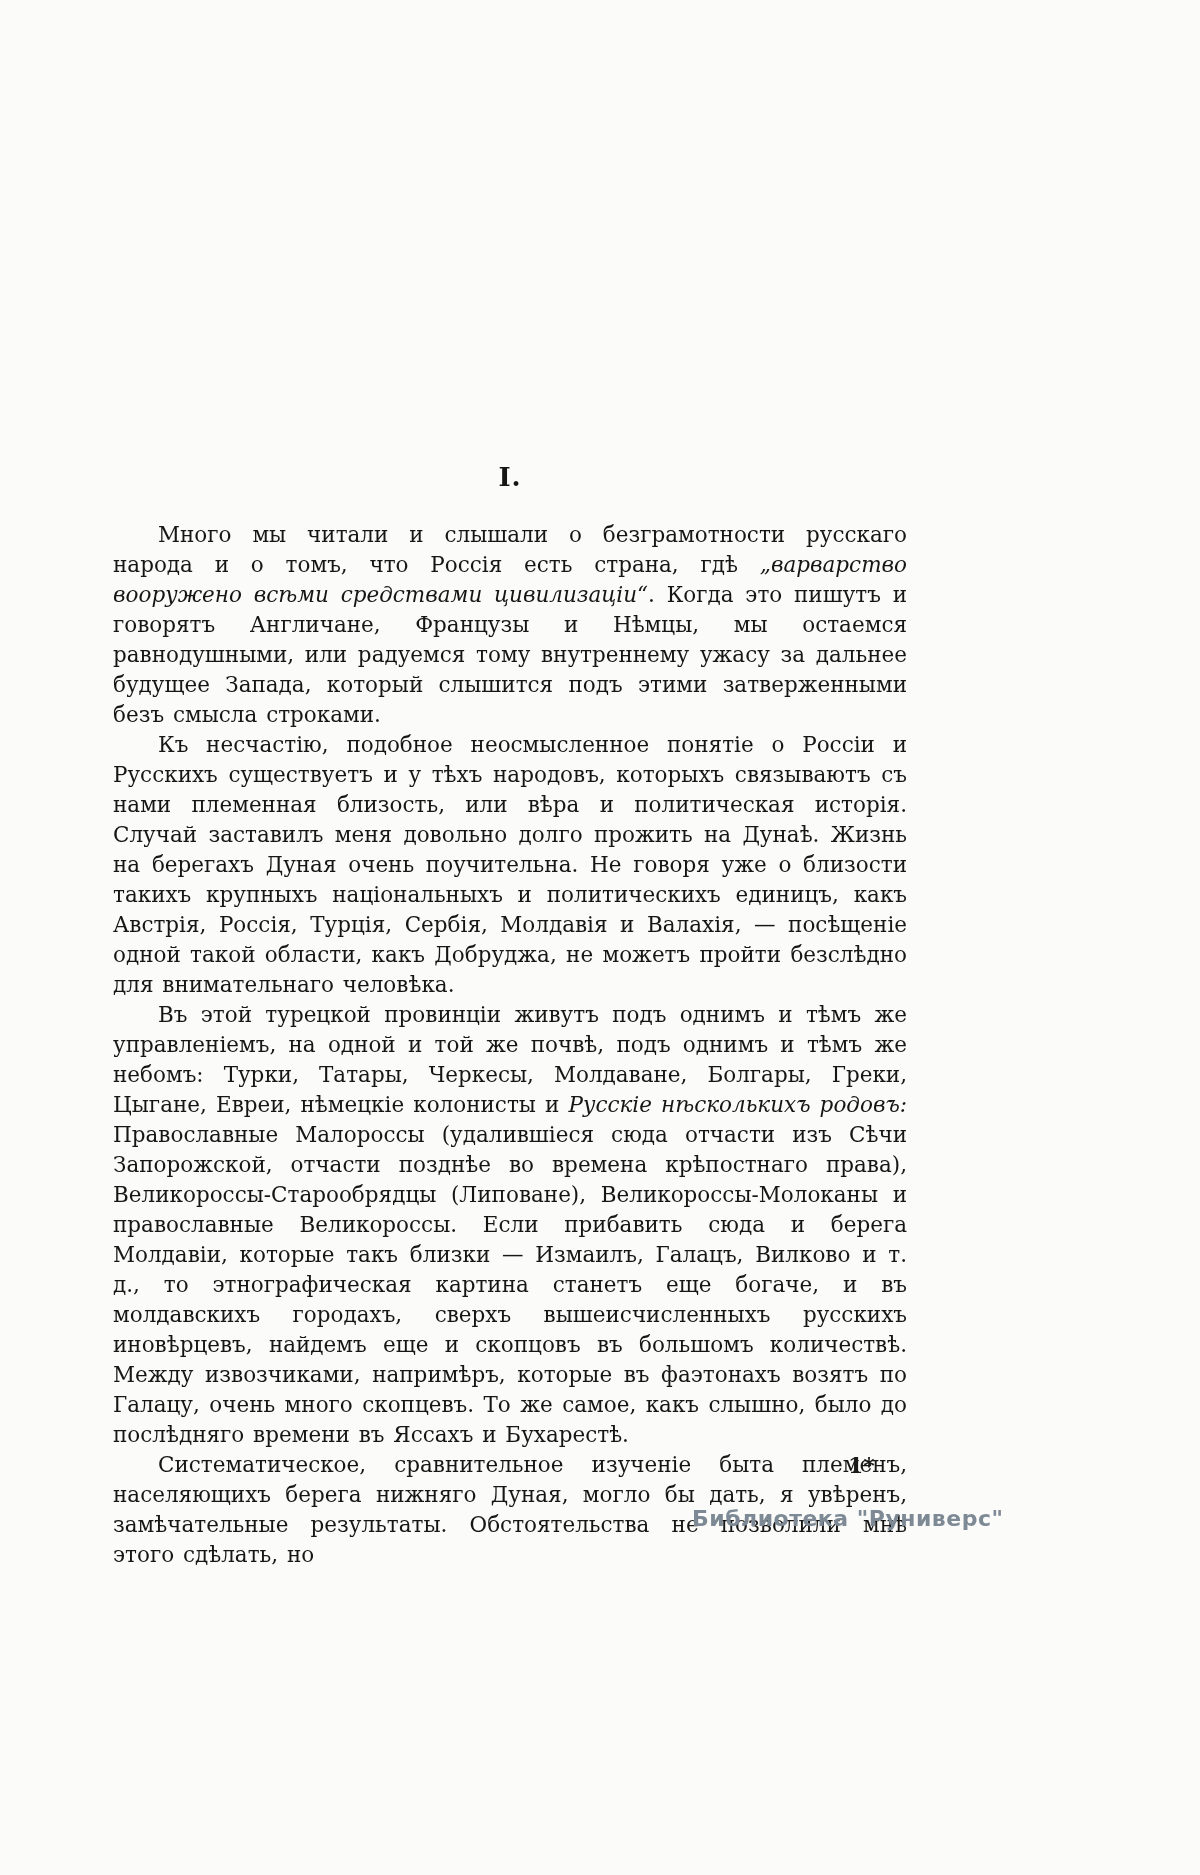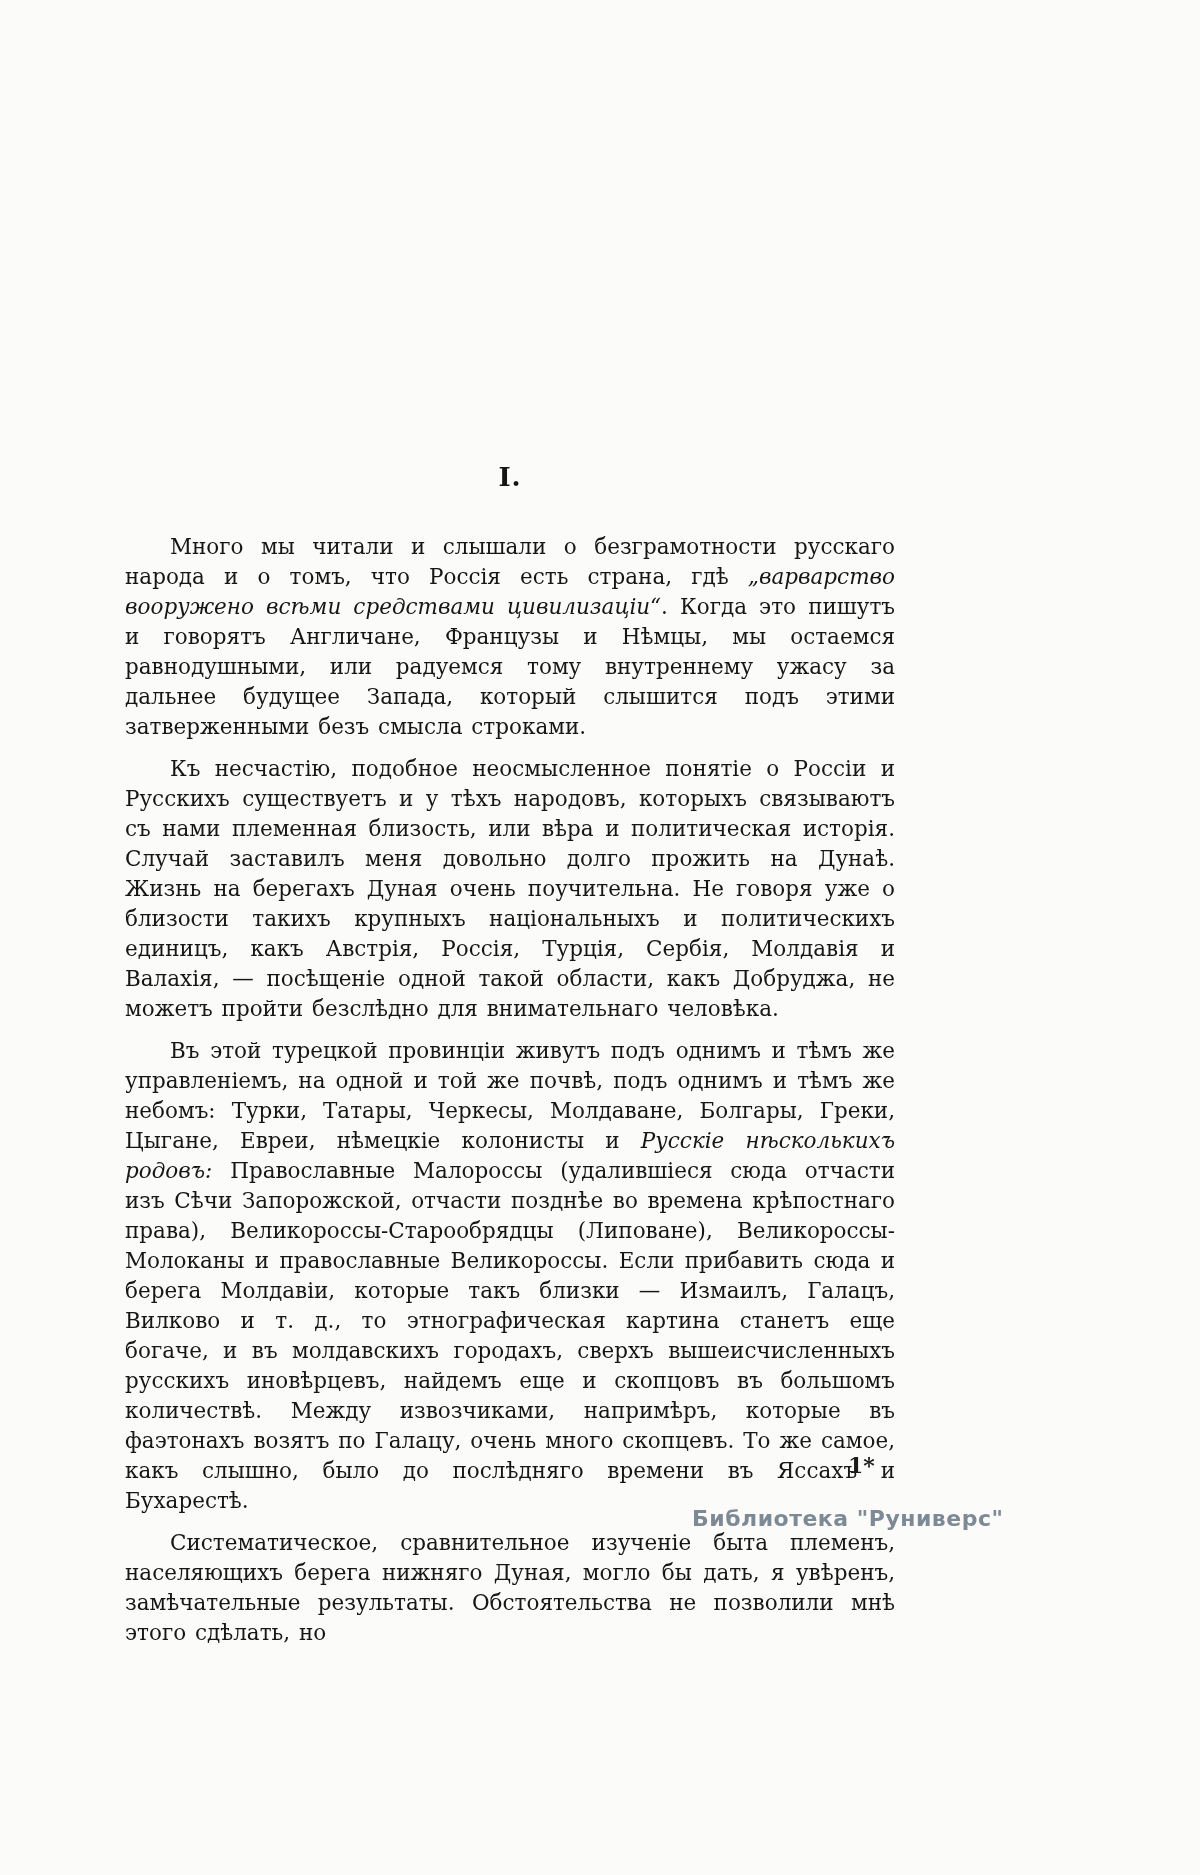--- a/index.html
+++ b/index.html
@@ -28,21 +28,21 @@
   .text-block {
     position: absolute;
     top: 520px;
     left: 113px;
     width: 794px;
     font-size: 21.5px;
     line-height: 30px;
     text-align: justify;
     word-spacing: 2px;
   }
-  .para { margin: 12px; text-indent: 45px; }
+  .para { margin: 0; text-indent: 45px; }
   .para i { font-style: italic; }
 
   .signature-mark {
     position: absolute;
     top: 1452px;
     left: 848px;
     font-size: 22px;
     font-weight: bold;
     color: #1a1a1a;
   }

